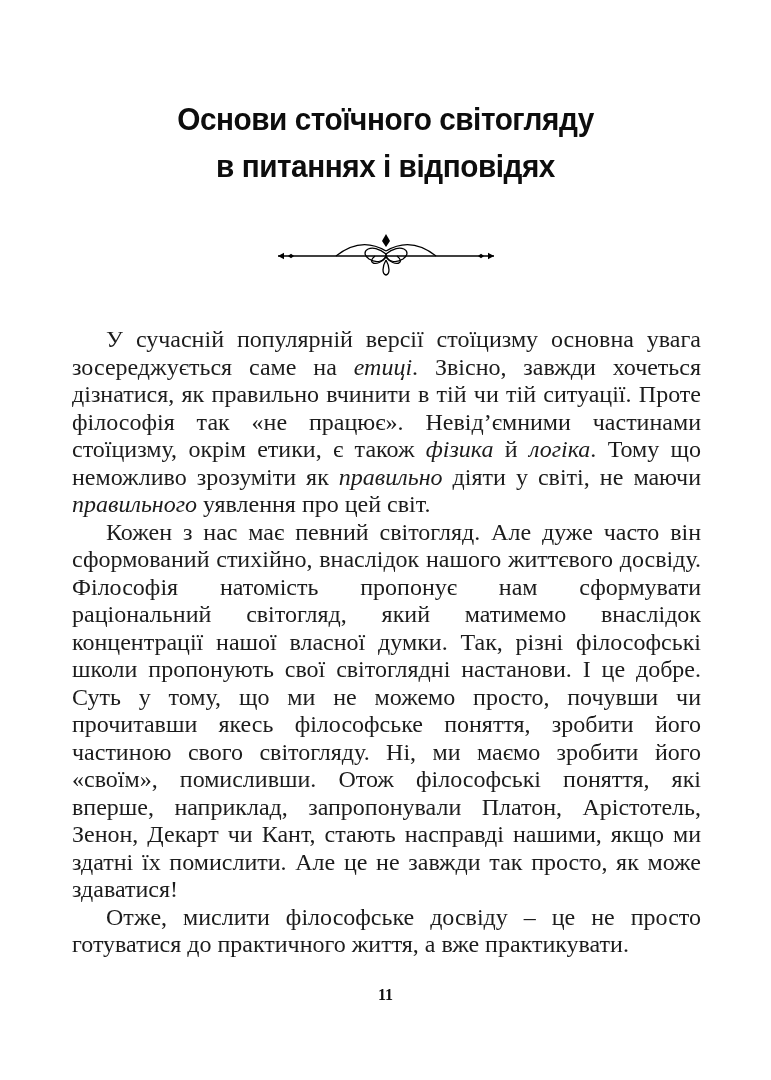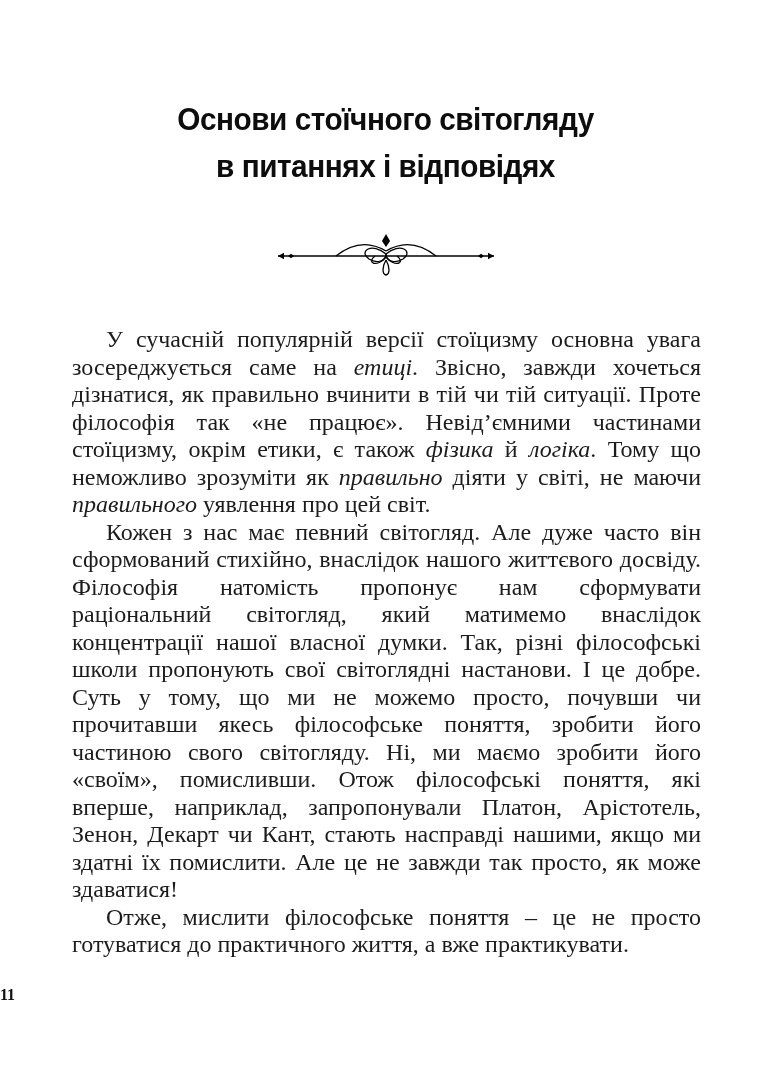--- a/index.html
+++ b/index.html
@@ -50,20 +50,21 @@
     text-indent: 34px;
   }
   .body-text .em {
     font-style: italic;
   }
   .page-number {
     position: absolute;
     left: 0;
     right: 0;
     top: 986px;
+    text-align: center;
     font-family: "Liberation Serif", serif;
     font-weight: 700;
     font-size: 16px;
     color: #111111;
   }
 </style>
 </head>
 <body>
 
 <div class="page">
@@ -87,18 +88,18 @@
       <path d="M 110,25 C 101,36 90,31 99,24"></path>
       <path d="M 110,25 C 119,36 130,31 121,24"></path>
       <path d="M 110,28 C 106,35 106,42 110,43 C 114,42 114,35 110,28"></path>
       <polygon points="110,2 114,9 110,15 106,9" fill="#000" stroke="none"></polygon>
     </svg>
   </div>
 
   <main class="body-text">
     <p><span>У сучасній популярній версії стоїцизму основна увага зосереджується саме на </span><span class="em">етиці</span><span>. Звісно, завжди хочеться дізнатися, як правильно вчинити в тій чи тій ситуації. Проте філософія так «не працює». Невід’ємними частинами стоїцизму, окрім етики, є також </span><span class="em">фізика</span><span> й </span><span class="em">логіка</span><span>. Тому що неможливо зрозуміти як </span><span class="em">правильно</span><span> діяти у світі, не маючи </span><span class="em">правильного</span><span> уявлення про цей світ.</span></p>
     <p><span>Кожен з нас має певний світогляд. Але дуже часто він сформований стихійно, внаслідок нашого життєвого досвіду. Філософія натомість пропонує нам сформувати раціональний світогляд, який матимемо внаслідок концентрації нашої власної думки. Так, різні філософські школи пропонують свої світоглядні настанови. І це добре. Суть у тому, що ми не можемо просто, почувши чи прочитавши якесь філософське поняття, зробити його частиною свого світогляду. Ні, ми маємо зробити його «своїм», помисливши. Отож філософські поняття, які вперше, наприклад, запропонували Платон, Арістотель, Зенон, Декарт чи Кант, стають насправді нашими, якщо ми здатні їх помислити. Але це не завжди так просто, як може здаватися!</span></p>
-    <p><span>Отже, мислити філософське поняття – це не просто готуватися до практичного життя, а вже практикувати.</span></p>
+    <p><span>Отже, мислити філософське досвіду – це не просто готуватися до практичного життя, а вже практикувати.</span></p>
   </main>
 
   <div class="page-number">11</div>
 
 </div>
 
 </body></html>

